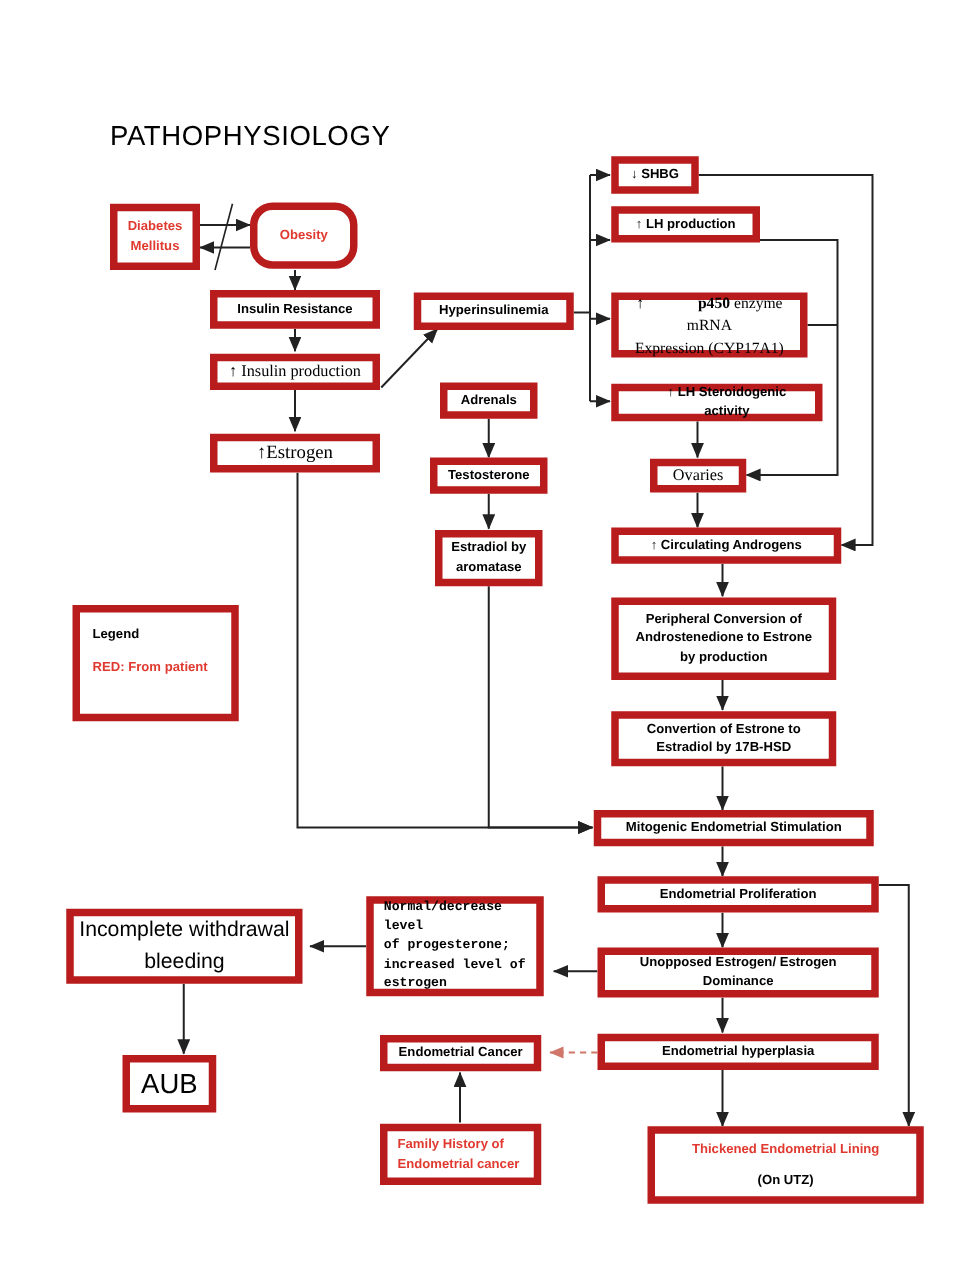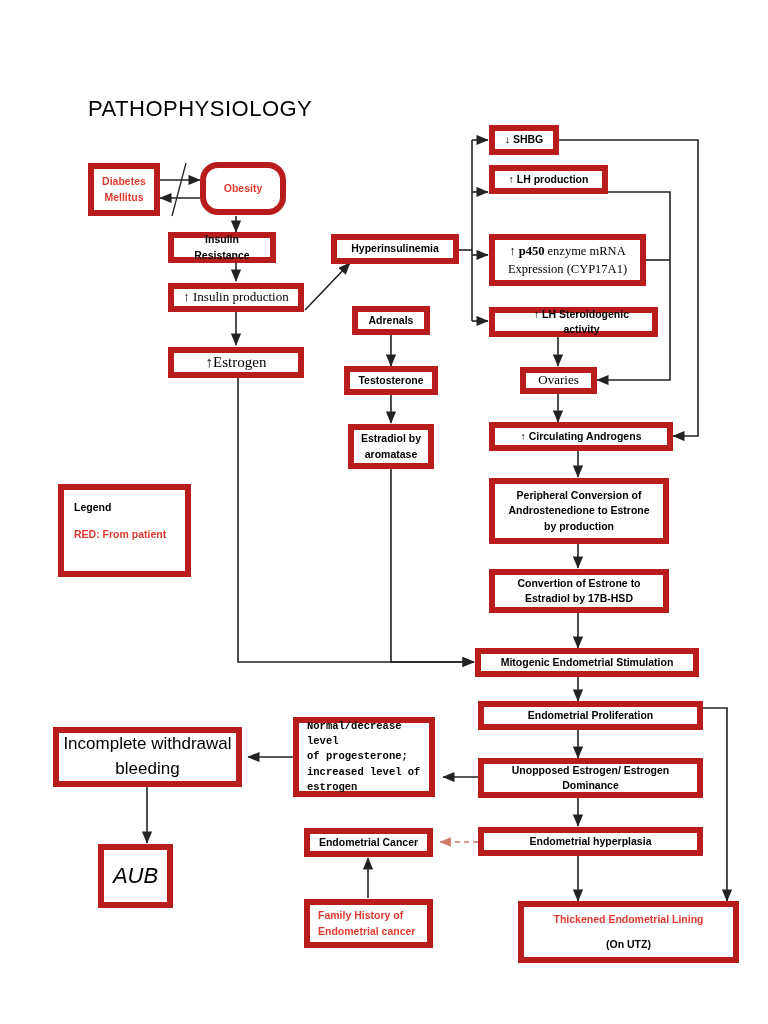--- a/index.html
+++ b/index.html
@@ -70,21 +70,21 @@
   }
   .node.legendbox {
     align-items: flex-start;
     justify-content: flex-start;
     text-align: left;
     padding: 10px 0 0 10px;
     font-size: 10.5px;
   }
   .node.legendbox .lg-title { font-weight: bold; color:#000; margin-bottom: 12px;}
   .node.legendbox .lg-red { font-weight: bold; color: #e03a30; }
-  .mixed-b { font-weight: bold; }
+  .mixed-b { font-weight: bold; margin-left: 40px; }
   svg#wires {
     position: absolute;
     left: 0; top: 0;
     width: 768px;
     height: 1024px;
     z-index: 1;
     pointer-events: none;
   }
 </style>
 </head>
@@ -174,21 +174,21 @@
 
   <div class="node red" style="left:88px; top:163px; width:72px; height:53px;">
     <span class="ln">Diabetes</span>
     <span class="ln">Mellitus</span>
   </div>
 
   <div class="node red" style="left:200px; top:162px; width:86px; height:53px;border-radius:18px;">
     <span class="ln">Obesity</span>
   </div>
 
-  <div class="node" style="left:168px; top:232px; width:108px; height:31px;">
+  <div class="node" style="left:168px; top:232px; width:136px; height:31px;">
     <span class="ln">Insulin Resistance</span>
   </div>
 
   <div class="node serif" style="left:168px; top:283px; width:136px; height:29px;">
     <span class="ln">↑ Insulin production</span>
   </div>
 
   <div class="node serif" style="left:168px; top:347px; width:136px; height:31px; font-size:15px;">
     <span class="ln">↑Estrogen</span>
   </div>
@@ -268,21 +268,21 @@
     <span class="ln">of progesterone;</span>
     <span class="ln">increased level of</span>
     <span class="ln">estrogen</span>
   </div>
 
   <div class="node big" style="left:53px; top:727px; width:189px; height:60px;">
     <span class="ln">Incomplete withdrawal</span>
     <span class="ln">bleeding</span>
   </div>
 
-  <div class="node aub" style="left:98px; top:844px; width:75px; height:64px;font-style:italic;">
+  <div class="node aub" style="left:98px; top:844px; width:75px; height:46px;">
     <span class="ln">AUB</span>
   </div>
 
   <div class="node" style="left:304px; top:828px; width:129px; height:29px;">
     <span class="ln">Endometrial Cancer</span>
   </div>
 
   <div class="node red left-align" style="left:304px; top:899px; width:129px; height:49px; justify-content:center;">
     <span class="ln">Family History of</span>
     <span class="ln">Endometrial cancer</span>

